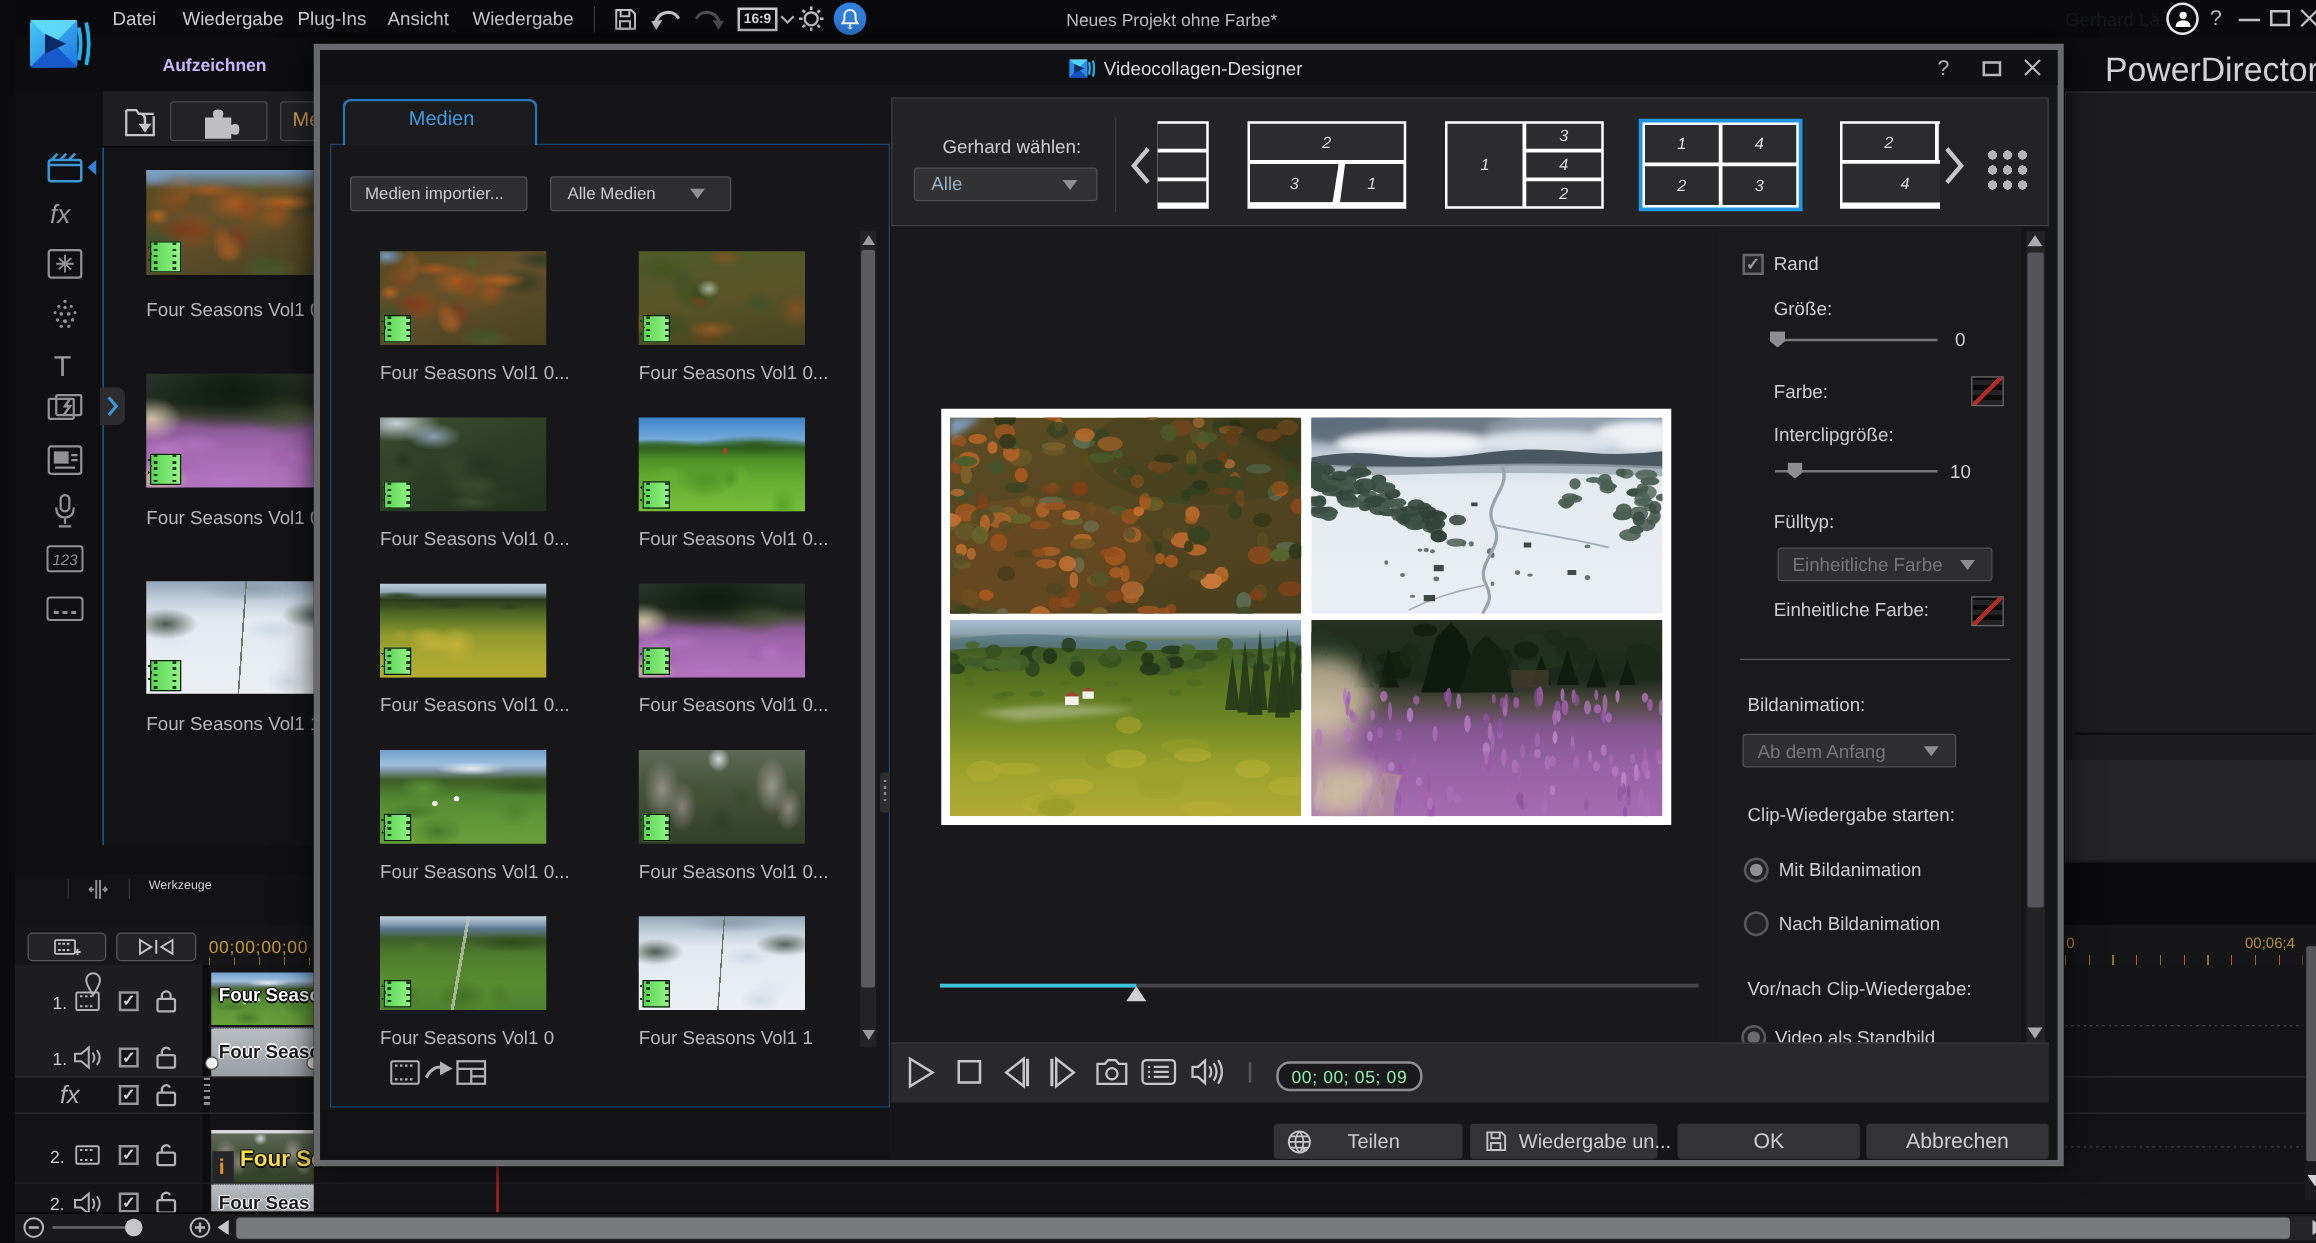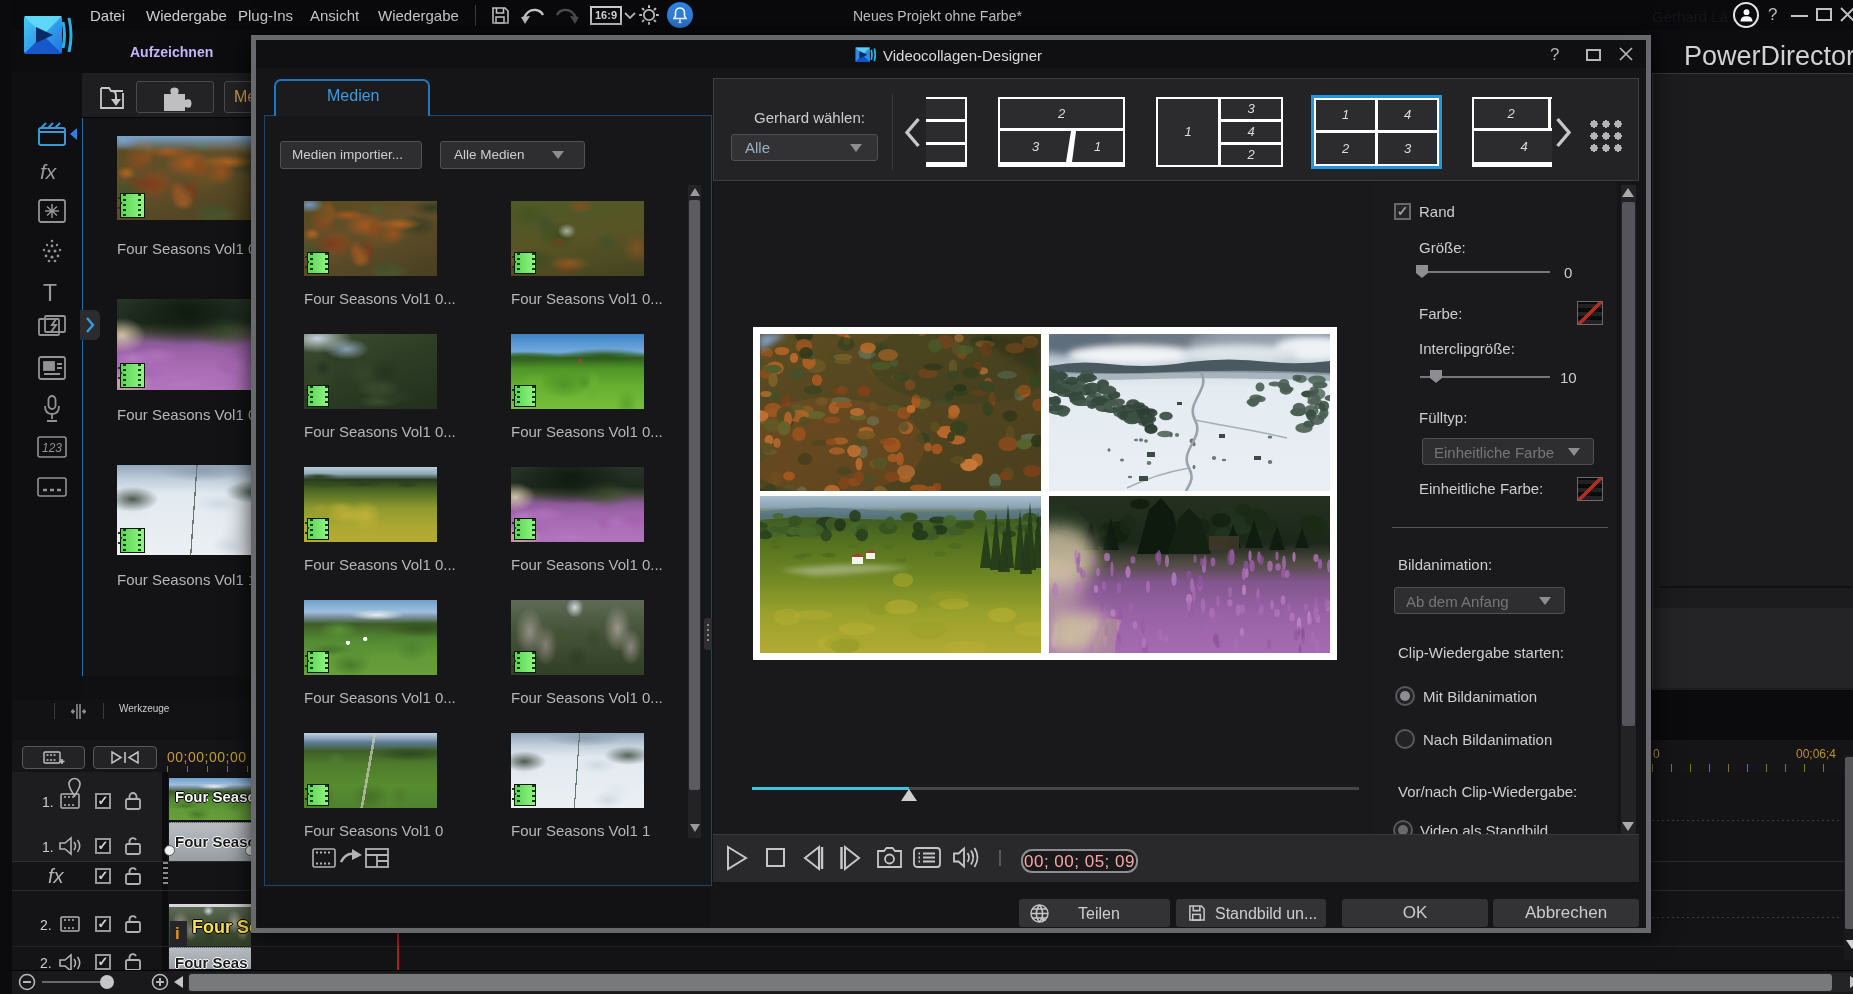--- a/index.html
+++ b/index.html
@@ -1319,31 +1319,31 @@
     </svg>
 <svg style="left:901px;top:847px;" width="28" height="21" viewBox="0 0 28 21" fill="none" stroke="#c6c6c8" stroke-width="1.8">
       <rect x="1" y="1" width="26" height="19" rx="3"></rect>
       <path d="M5.5 6.5 h1.5 M10 6.5 h12 M5.5 10.5 h1.5 M10 10.5 h12 M5.5 14.5 h1.5 M10 14.5 h12"></path>
     </svg>
 <svg style="left:940px;top:845px;" width="26" height="25" viewBox="0 0 26 25" fill="none" stroke="#c6c6c8" stroke-width="1.8">
       <path d="M2 8.5 h4.5 l5.5-5 v18 l-5.5-5 h-4.5 z"></path>
       <path d="M15.5 8 q3 4.5 0 9 M19 5.5 q4.5 7 0 14 M22.5 3 q6 9.5 0 19"></path>
     </svg>
 <div class="abs" style="left:987px;top:850px;width:2px;height:16px;background:#58585a;"></div>
-<div class="abs" style="left:1009px;top:849px;width:117px;height:24px;border:2px solid #8e8e90;border-radius:11px;background:#19191b;color:#fca5a5;font-size:17px;text-align:center;line-height:21px;letter-spacing:.5px;">00; 00; 05; 09</div>
+<div class="abs" style="left:1009px;top:849px;width:117px;height:24px;border:2px solid #8e8e90;border-radius:11px;background:#19191b;color:#86efac;font-size:14px;text-align:center;line-height:21px;letter-spacing:.5px;">00; 00; 05; 09</div>
 
 <div class="btn" style="left:1007px;top:899px;width:151px;height:28px;"></div>
 <svg style="left:1017px;top:903px;" width="21" height="21" viewBox="0 0 21 21" fill="none" stroke="#c6c6c8" stroke-width="1.4">
       <circle cx="10.5" cy="10.5" r="8.5"></circle>
       <path d="M10.5 2 a13 13 0 0 0 0 17 M10.5 2 a13 13 0 0 1 0 17 M2 10.5 h17 M3.2 6 h14.6 M3.2 15 h14.6"></path>
       <path d="M13 13 l4 5 l-2.5 0 l-1.5 2" stroke="none" fill="#c6c6c8"></path>
     </svg>
 <div class="txt" style="left:1066px;top:905px;font-size:16px;">Teilen</div>
 <div class="btn" style="left:1164px;top:899px;width:150px;height:28px;"></div>
 <svg style="left:1176px;top:904px;" width="18" height="18" viewBox="0 0 19 19" fill="none" stroke="#c6c6c8" stroke-width="1.6">
       <path d="M2 2 h12 l3 3 v12 h-15 z"></path>
       <path d="M5.5 2 v5 h7 v-5"></path>
       <rect x="5" y="11" width="8" height="6"></rect>
     </svg>
-<div class="txt" style="left:1203px;top:905px;font-size:16px;">Standbild un...</div>
+<div class="txt" style="left:1203px;top:905px;font-size:16px;">Wiedergabe un...</div>
 <div class="btn" style="left:1330px;top:899px;width:146px;height:28px;font-size:17px;line-height:28px;">OK</div>
 <div class="btn" style="left:1481px;top:899px;width:146px;height:28px;font-size:17px;line-height:28px;">Abbrechen</div>
 
 </div>
 </body></html>

